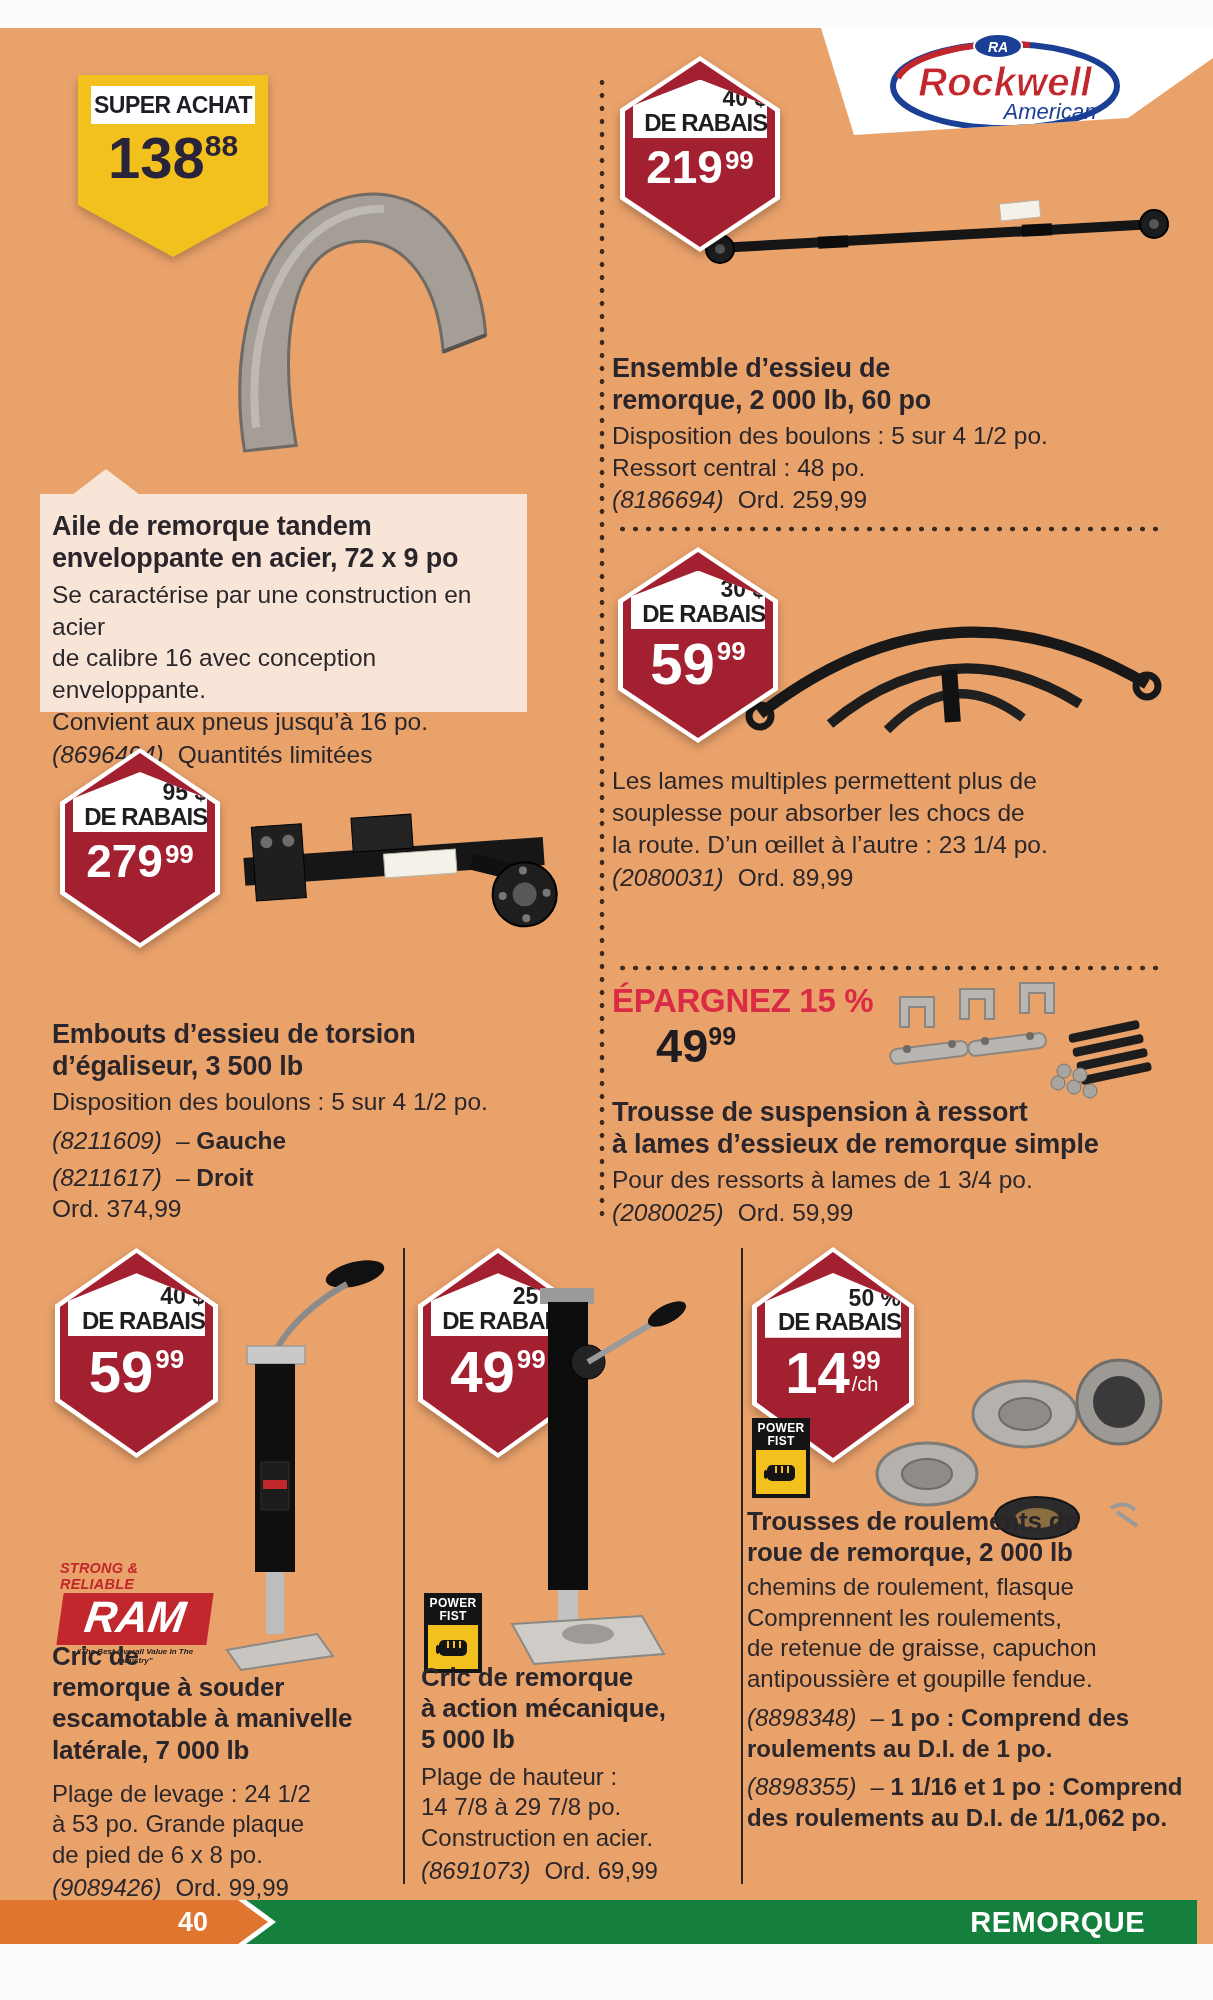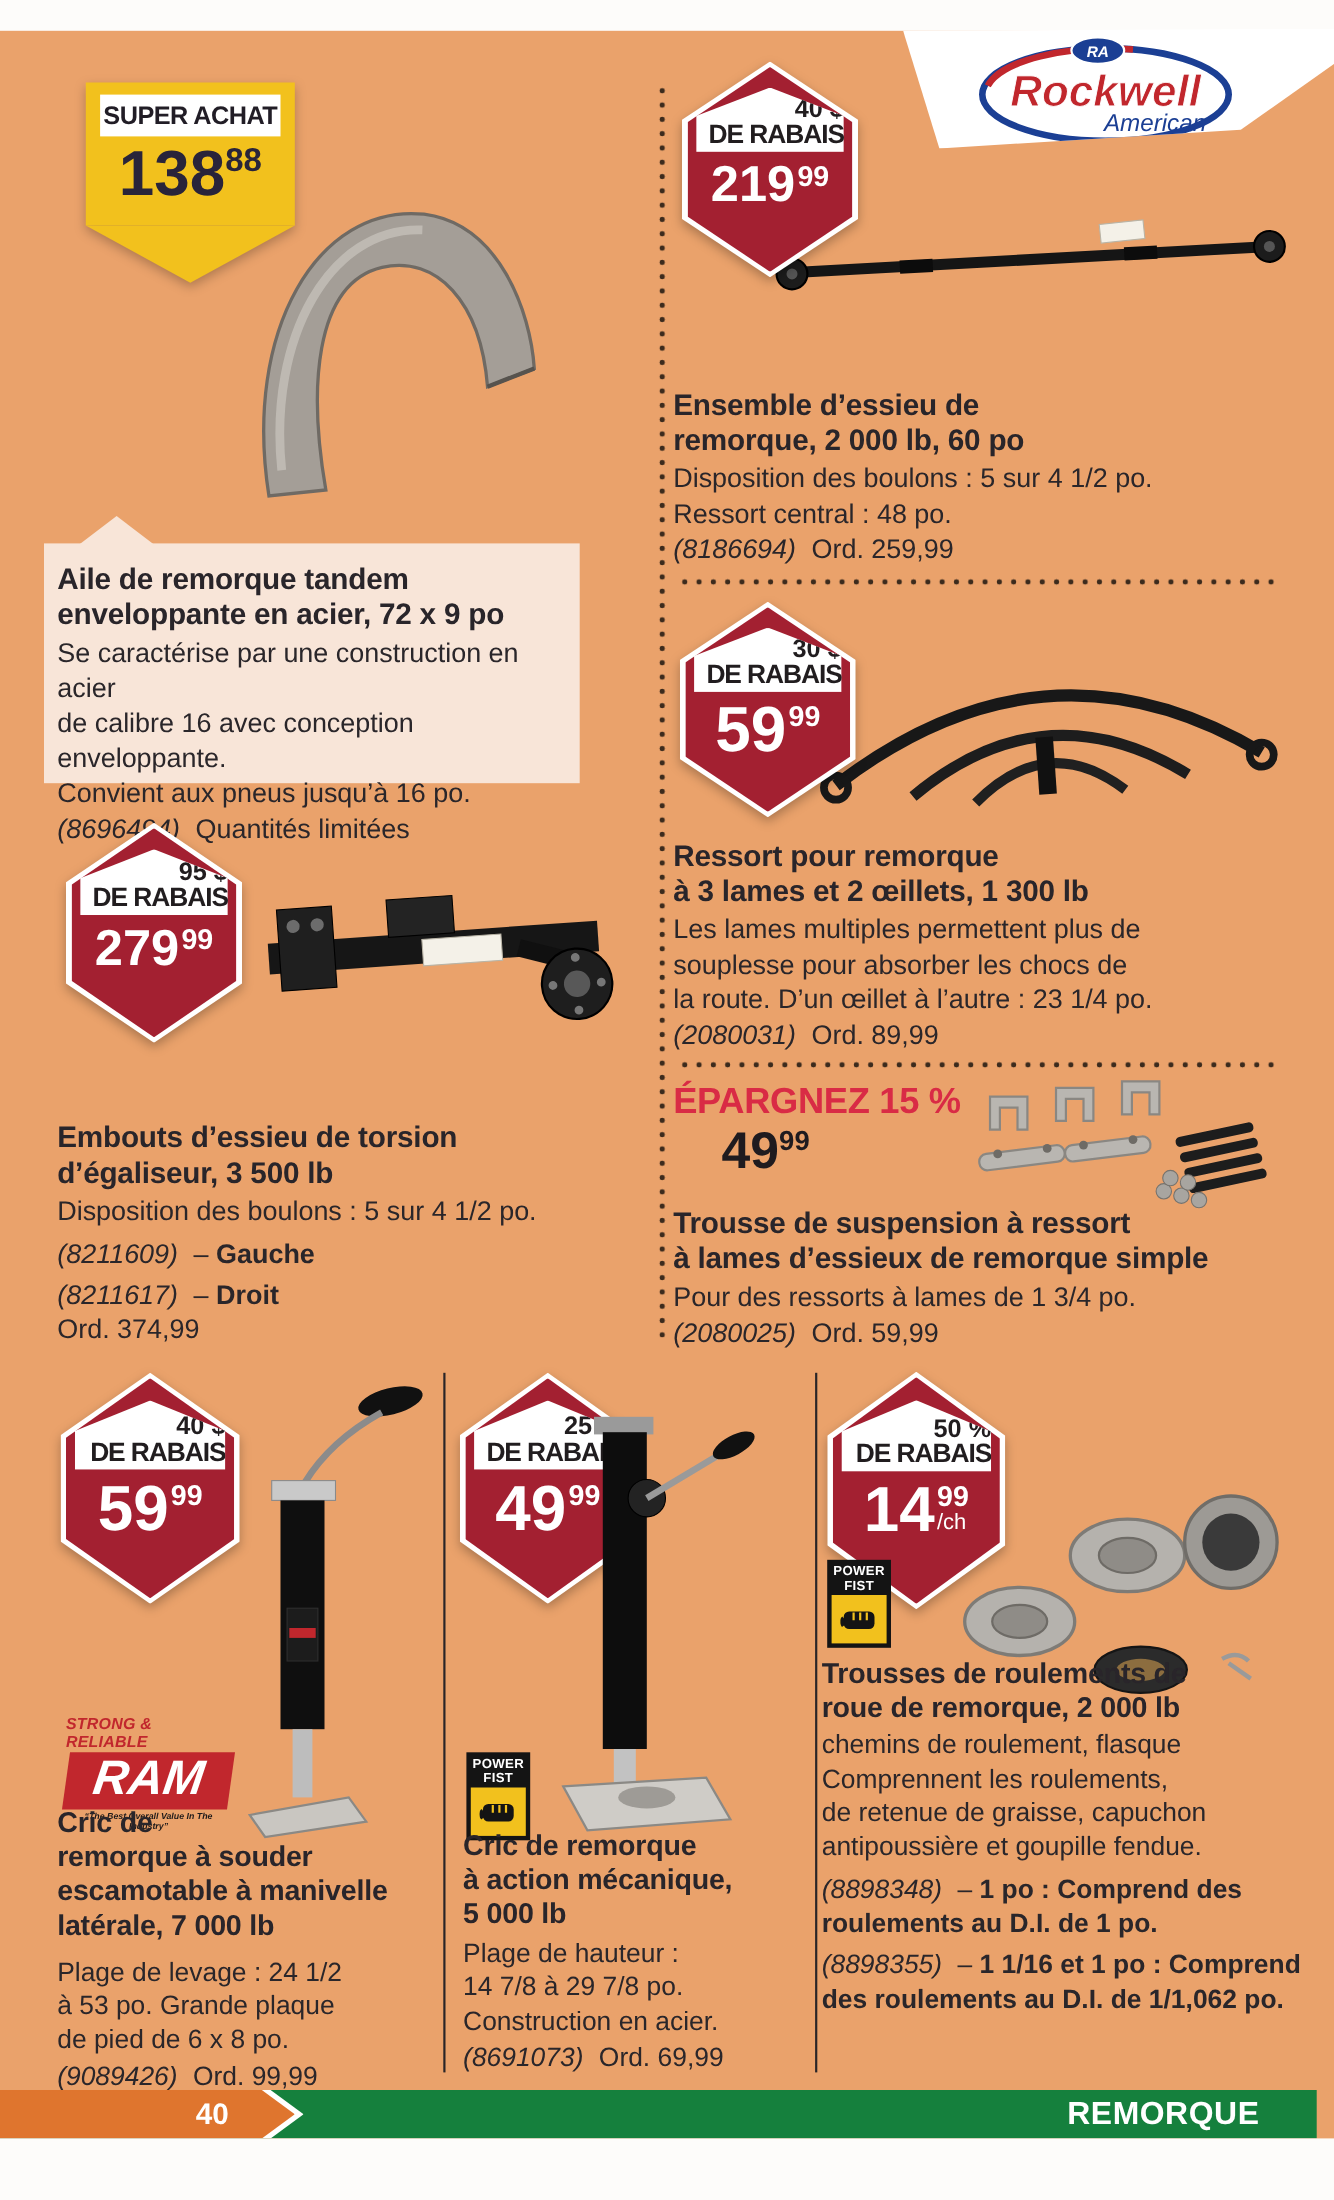--- a/index.html
+++ b/index.html
@@ -194,24 +194,20 @@
       </div>
     <div class="hex-price">
         <span class="bd p2">59</span>
         <span class="bc">
           <span class="cents">99</span>
         </span>
       </div>
   </div>
 
   <div class="tblock" style="left:612px;top:762px;width:560px;">
-    <div class="t">
-      <div>Ressort pour remorque</div>
-      <div>à 3 lames et 2 œillets, 1 300 lb</div>
-    </div>
     <div class="b" style="margin-top:3px;">
       <div>Les lames multiples permettent plus de</div>
       <div>souplesse pour absorber les chocs de</div>
       <div>la route. D’un œillet à l’autre : 23 1/4 po.</div>
     </div>
     <div class="skuline">
       <span class="sku">(2080031)</span><span>Ord. 89,99</span>
     </div>
   </div>
 

